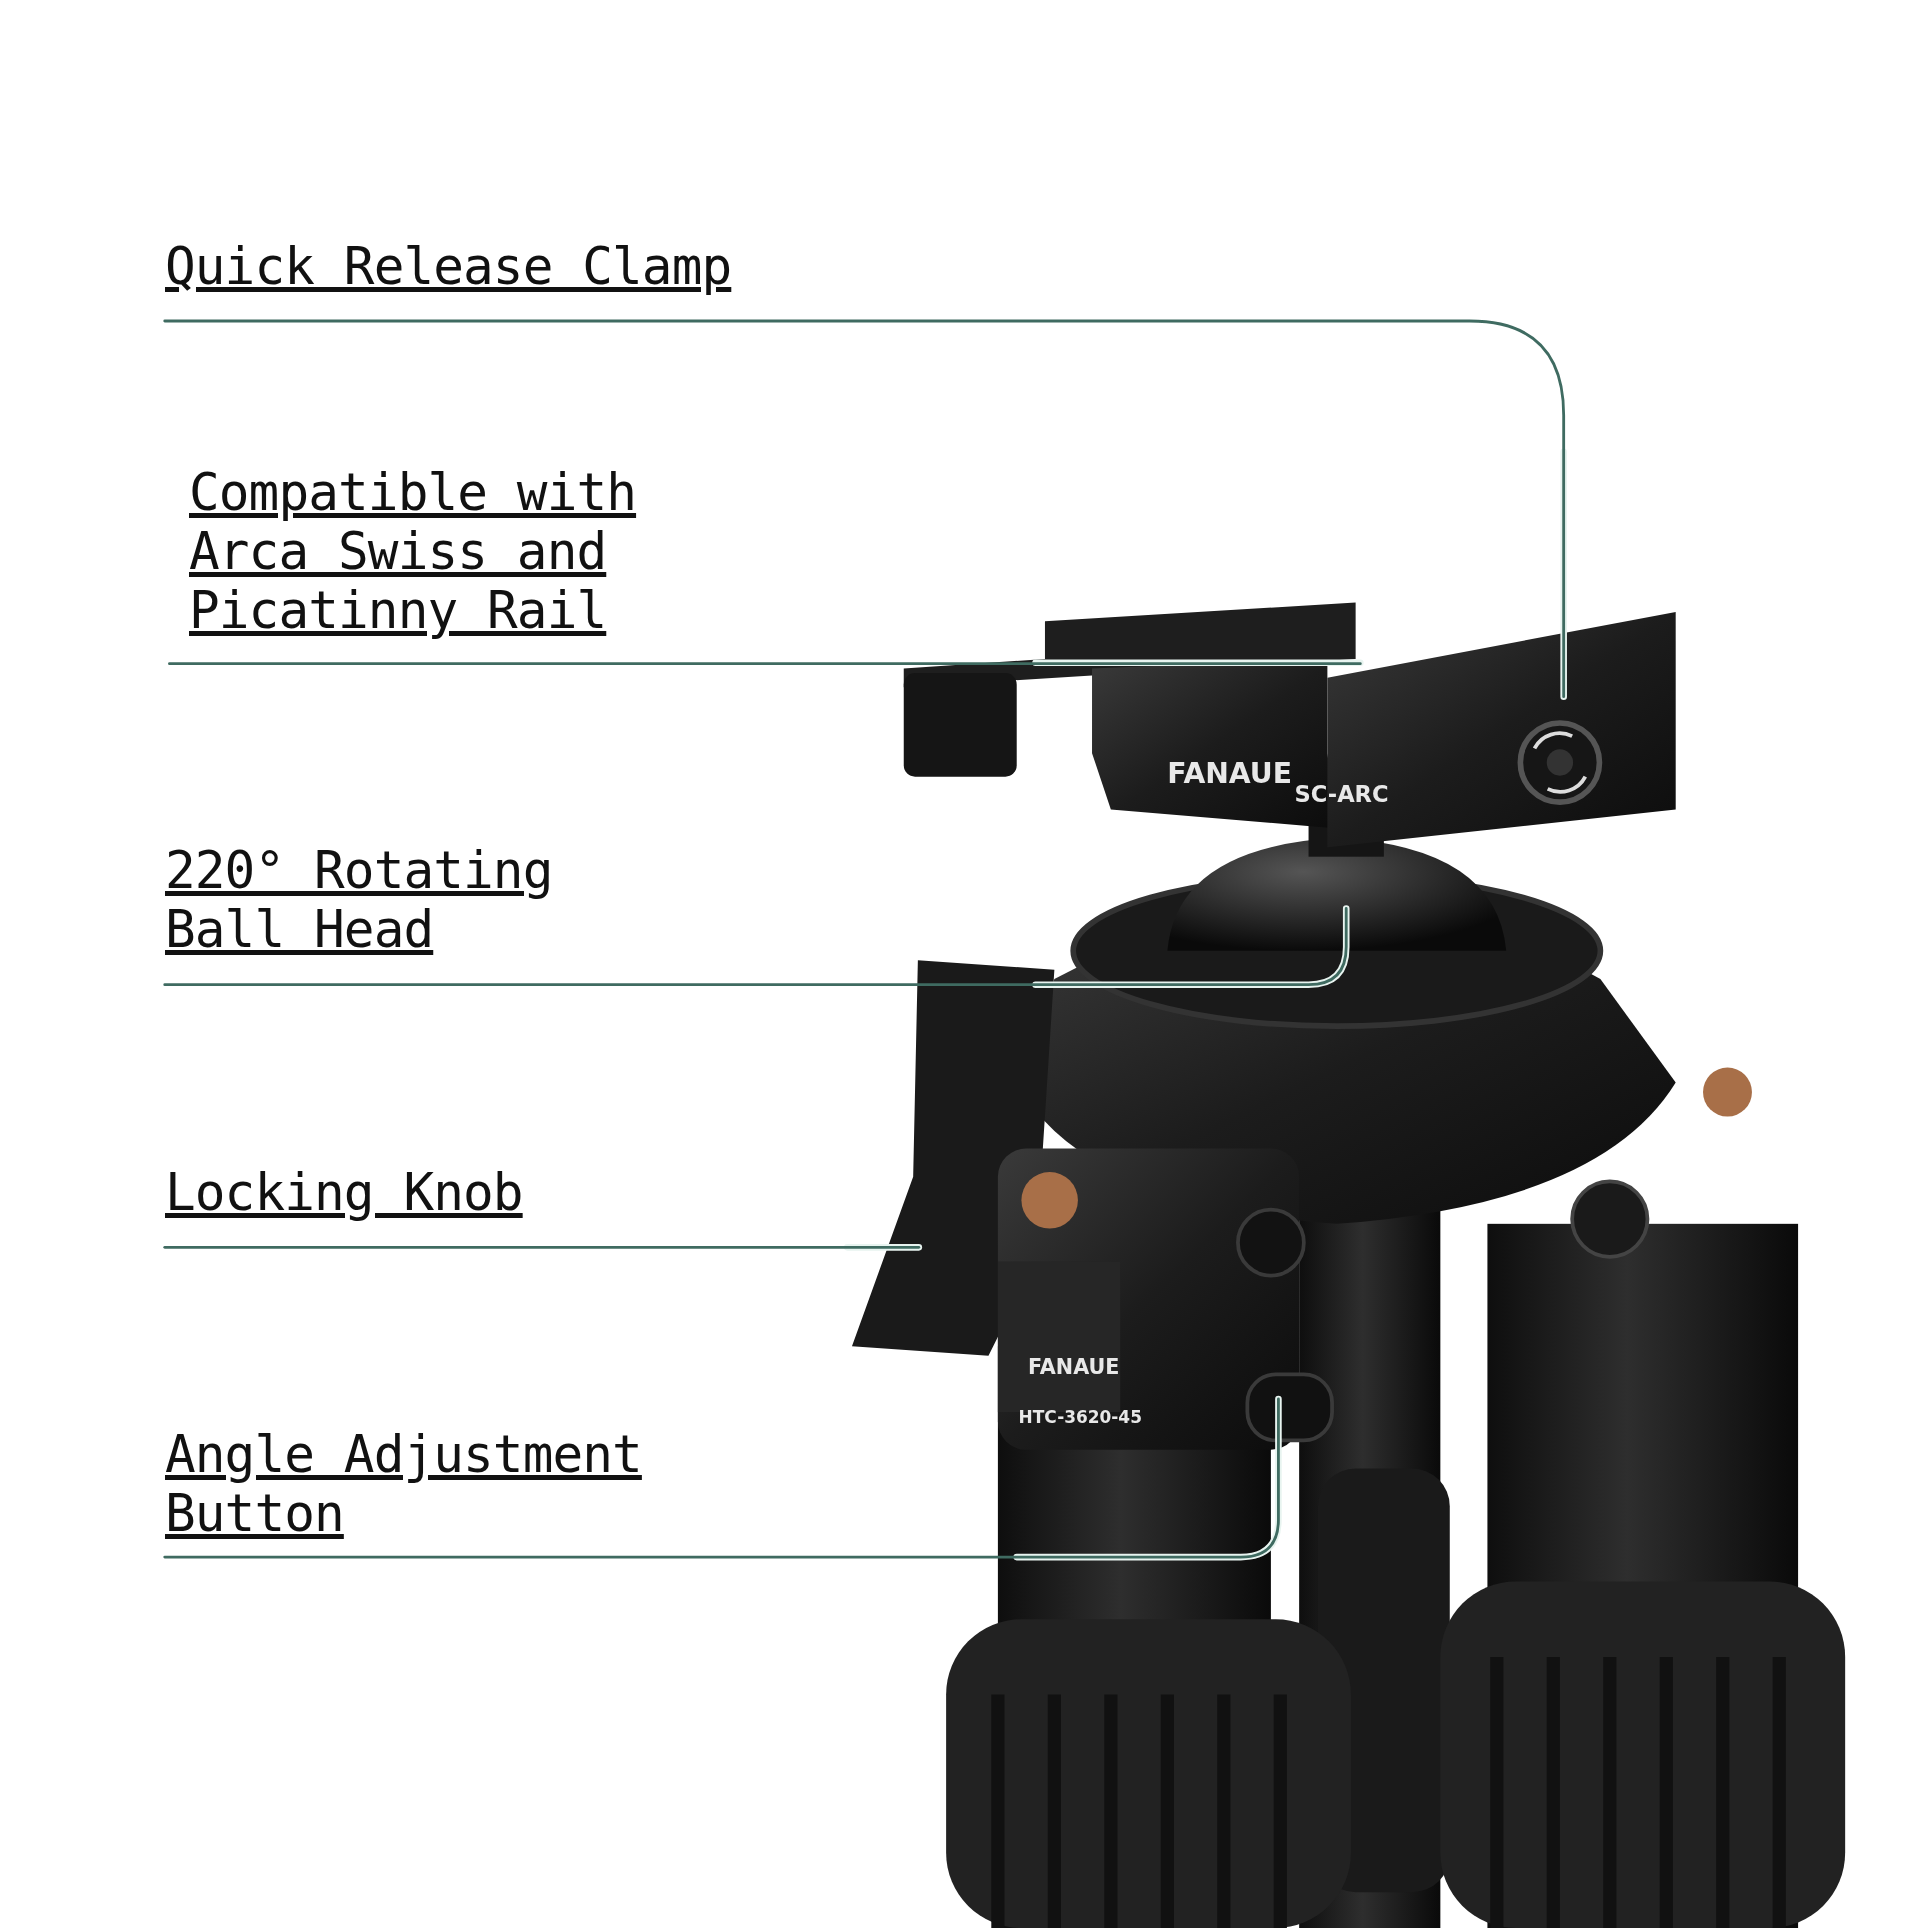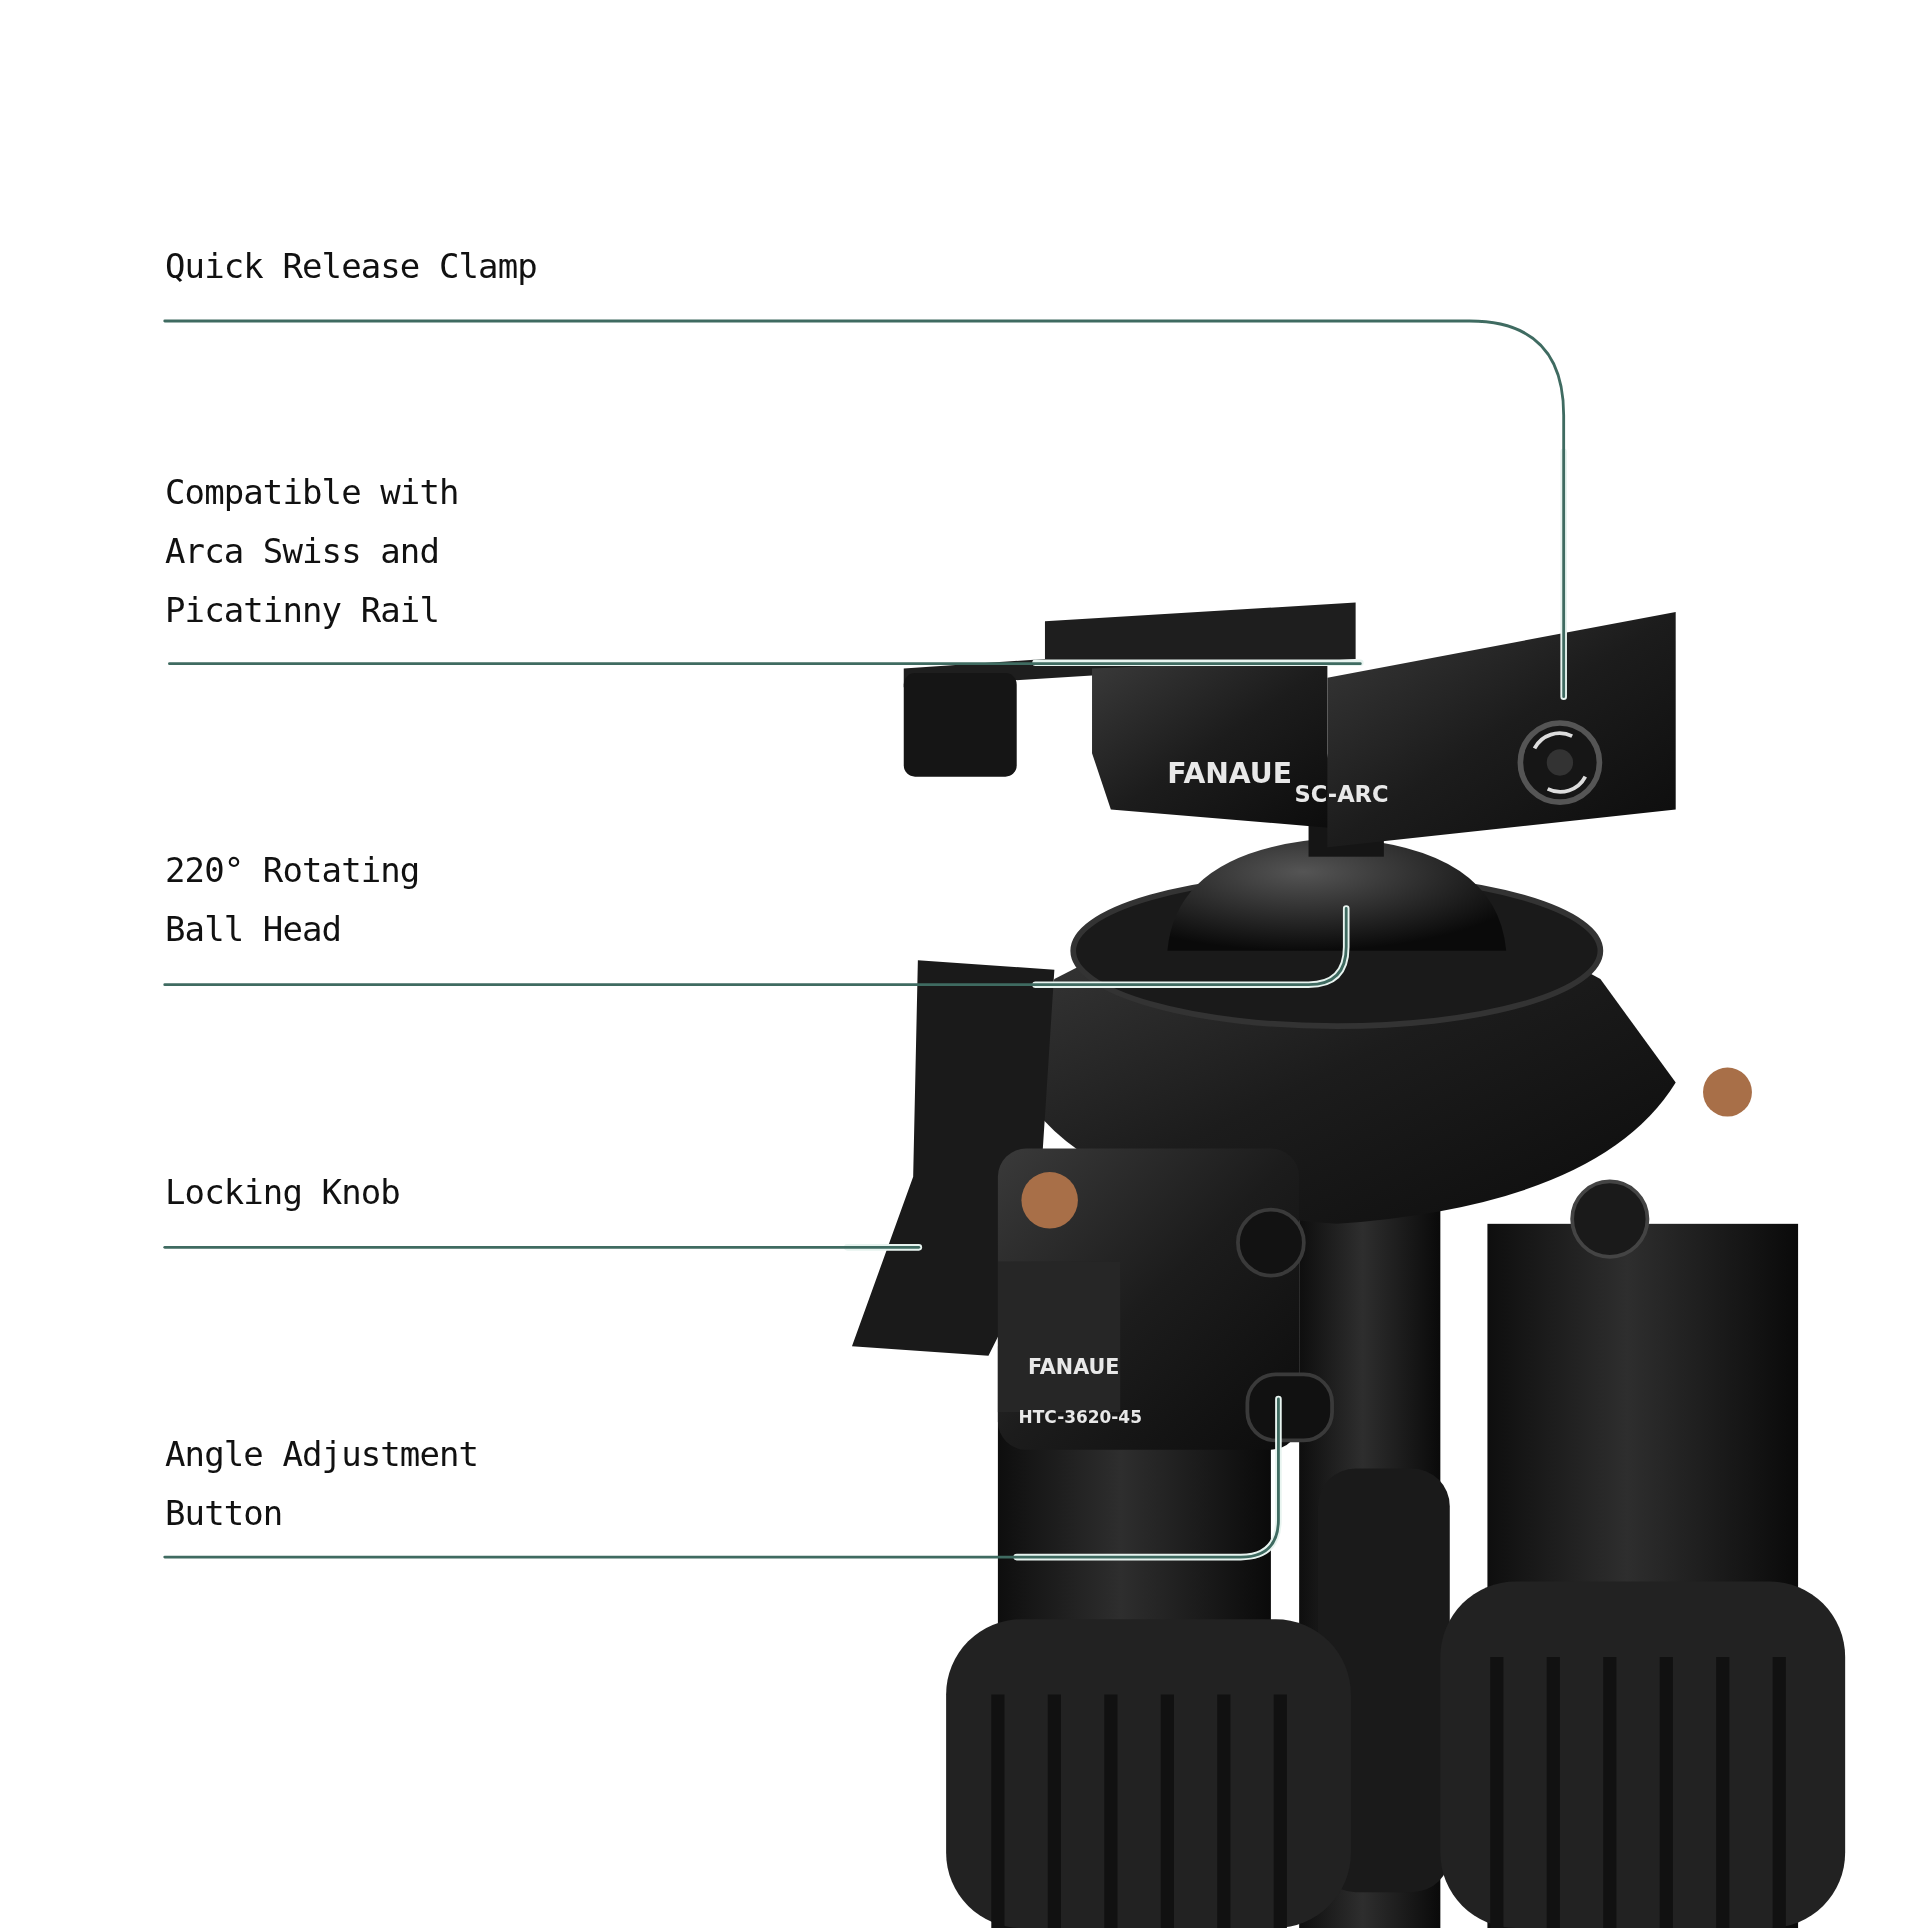--- a/index.html
+++ b/index.html
@@ -1,18 +1,18 @@
 <!DOCTYPE html>
 <html style="font-size:15px"><head>
 <meta charset="utf-8">
 <style>
   html, body { margin:0; padding:0; }
   body { width:1928px; height:1928px; background:#ffffff; position:relative; overflow:hidden;
          font-family:"DejaVu Sans Mono","Liberation Mono",monospace; }
-  .label { position:absolute; left:165px; color:#111; font-size:34px; line-height:59px; letter-spacing:-0.9px; white-space:pre-line; }
+  .label { position:absolute; left:165px; color:#111; font-size:51px; line-height:59px; letter-spacing:-0.9px; white-space:pre-line;text-decoration:underline; }
   svg.overlay { position:absolute; left:0; top:0; }
   .product { position:absolute; left:0; top:0; }
   .brand { font-family:"DejaVu Sans","Liberation Sans",sans-serif; font-weight:bold; fill:#e8e8e8; }
 </style>
 </head>
 <body>
 
 <svg class="product" width="1928" height="1928" viewBox="0 0 2048 2048">
   <defs>
     <linearGradient id="metal" x1="0" y1="0" x2="1" y2="1">
@@ -96,21 +96,21 @@
   <g stroke="#3f6b61" stroke-width="3">
     <path d="M175 341 H1561 Q1661 341 1661 441 V740"></path>
     <path d="M180 705 H1445"></path>
     <path d="M175 1046 H1390 Q1430 1046 1430 1006 V965"></path>
     <path d="M175 1325 H976"></path>
     <path d="M175 1654 H1318 Q1358 1654 1358 1614 V1486"></path>
   </g>
 </svg>
 
 <div class="label" style="top:237px;">Quick Release Clamp</div>
-<div class="label" style="top:463px;">Compatible with
+<div class="label" style="top:463px;margin-left:24px;">Compatible with
 Arca Swiss and
 Picatinny Rail</div>
 <div class="label" style="top:841px;">220° Rotating
 Ball Head</div>
 <div class="label" style="top:1163px;">Locking Knob</div>
 <div class="label" style="top:1425px;">Angle Adjustment
 Button</div>
 
 
 </body></html>

